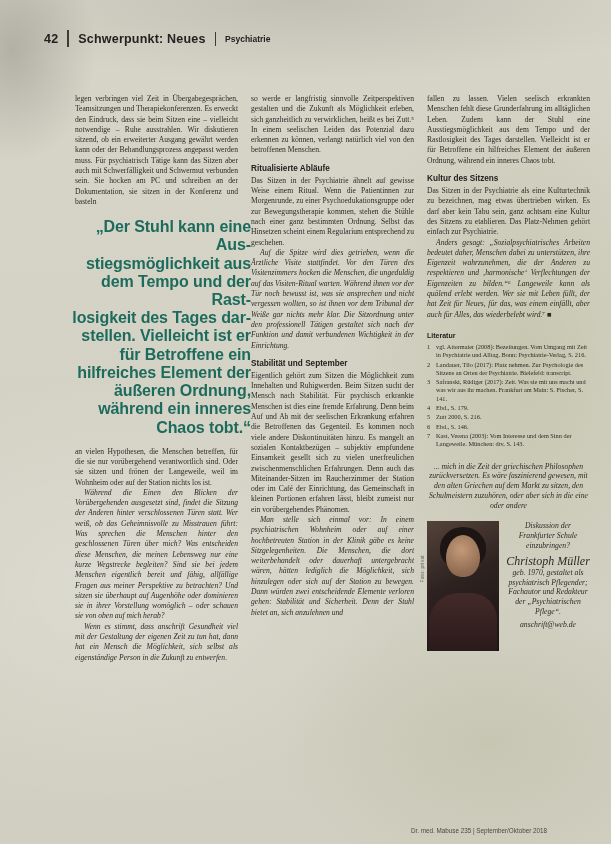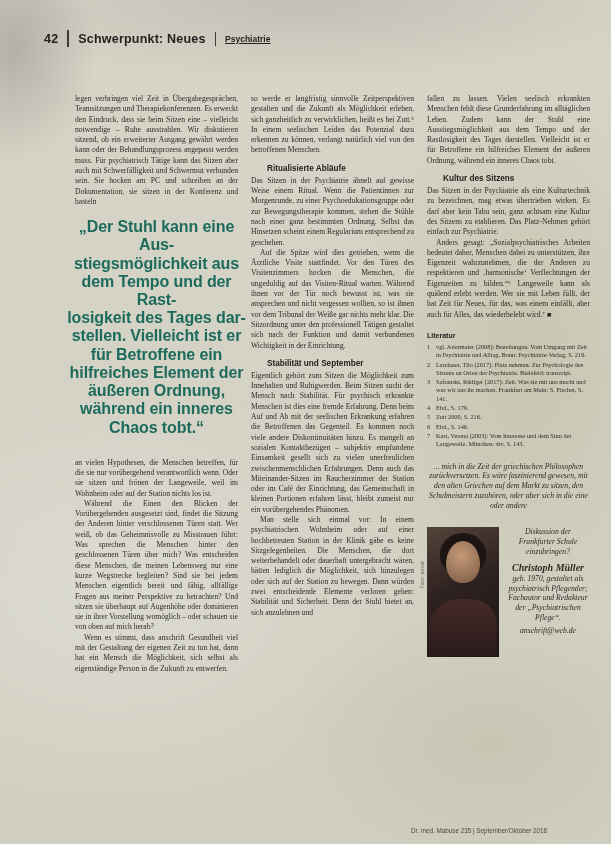--- a/index.html
+++ b/index.html
@@ -10,50 +10,50 @@
       radial-gradient(ellipse 260px 420px at 86% 42%, rgba(150,155,105,.22), transparent 70%),
       radial-gradient(ellipse 300px 200px at 80% 88%, rgba(150,150,110,.18), transparent 70%),
       radial-gradient(ellipse 420px 300px at 18% 70%, rgba(255,255,255,.22), transparent 72%),
       radial-gradient(ellipse 500px 110px at 50% 0%, rgba(95,95,88,.18), transparent 75%),
       radial-gradient(ellipse 120px 160px at 2% 6%, rgba(70,70,65,.25), transparent 70%),
       linear-gradient(#d7d5c8,#d1cfc1);}
   .pagehead{position:absolute;top:30px;left:44px;display:flex;align-items:center;gap:9px;z-index:2;}
   .pnum,.sect{font:bold 12.5px/14px "Liberation Sans",sans-serif;color:#232220;letter-spacing:.2px;}
   .vrule{width:2px;height:17px;background:#3c3b36;}
   .vrule2{width:1.5px;height:14px;}
-  .topic{font:bold 8.5px/10px "Liberation Sans",sans-serif;color:#232220;text-decoration:underline;}
+  .topic{font:bold 8.5px/10px "Liberation Sans",sans-serif;color:#232220;}
   .content{position:absolute;top:94px;left:75px;display:flex;gap:13px;z-index:2;}
   .col{width:163px;font-size:7.6px;line-height:10.3px;text-align:justify;}
   .col p{margin:0;}
-  .col p.follow{text-indent:9px;}
-  h3{font:bold 8.2px/10px "Liberation Sans",sans-serif;color:#22211e;margin:8px 16px 2px;text-align:left;}
-  .pullquote{margin:11px -13px 21px -13px;font:bold 16px/18.2px "Liberation Sans",sans-serif;
-             letter-spacing:-.1px;white-space:pre-line;text-align:center;}
+  .col p.follow{text-indent:9px;font-style:italic;}
+  h3{font:bold 8.2px/10px "Liberation Sans",sans-serif;color:#22211e;margin:8px 0 2px;text-align:left;}
+  .pullquote{margin:11px -13px 10px -13px;font:bold 16px/18.2px "Liberation Sans",sans-serif;
+             letter-spacing:-.1px;white-space:pre-line;text-align:right;}
   .literatur{margin-top:11px;}
   .literatur h4{font:bold 7px/9px "Liberation Sans",sans-serif;margin:0 0 3px;text-align:left;color:#22211e;}
   .ref{display:flex;gap:3px;font-size:6.3px;line-height:8.3px;text-align:left;margin-bottom:1px;}
   .refnum{min-width:6px;flex:none;}
   .zeitbox{margin-top:13px;}
   .zeitbox h5{font:italic bold 9.5px/11px "Liberation Sans",sans-serif;color:#1e1d1a;
               border-bottom:3px double #2b2a26;padding-bottom:3px;margin:0 0 5px;text-align:left;}
   .boxintro,.biocol{font-style:italic;font-size:7.7px;line-height:9.9px;text-align:center;}
-  .biorow{display:flex;gap:7px;margin-top:16px;}
+  .biorow{display:flex;gap:7px;margin-top:10px;}
   .photo{position:relative;width:72px;height:130px;flex:none;
          background:linear-gradient(155deg,#54433a 0%,#2e2220 45%,#191412 100%);}
   .ph-hair{position:absolute;top:6px;left:13px;width:46px;height:42px;border-radius:50% 50% 45% 45%;background:#1d1513;}
   .ph-face{position:absolute;top:14px;left:19px;width:34px;height:42px;
            border-radius:50% 50% 46% 46%/55% 55% 45% 45%;
            background:radial-gradient(circle at 45% 35%,#c49a78,#8c6950 75%);}
   .ph-torso{position:absolute;bottom:0;left:2px;width:68px;height:58px;border-radius:30px 26px 0 0;
             background:linear-gradient(#432a28,#2a1a1a);}
   .photocredit{position:absolute;left:-7px;top:34px;writing-mode:vertical-rl;transform:rotate(180deg);
                font:4.8px/5px "Liberation Sans",sans-serif;font-style:normal;color:#6b695d;letter-spacing:.3px;}
   .biocol{flex:1;}
   .biocol p{margin:0;}
-  .aname{font-weight:bold;font-size:10px;margin:6px 0 1px !important;}
+  .aname{font-weight:normal;font-size:12px;margin:6px 0 1px !important;}
   .amail{margin-top:3px !important;}
   .pagefoot{position:absolute;right:64px;bottom:9px;font:6.3px/8px "Liberation Sans",sans-serif;color:#4a4942;z-index:2;}
 </style>
 </head>
 <body>
 
 <div class="page">
   <div class="texture"></div>
 
   <header class="pagehead">
@@ -71,21 +71,21 @@
       <blockquote class="pullquote" id="pq" style="color: rgb(29, 107, 92);">„Der Stuhl kann eine Aus-
 stiegsmöglichkeit aus
 dem Tempo und der Rast-
 losigkeit des Tages dar-
 stellen. Vielleicht ist er
 für Betroffene ein
 hilfreiches Element der
 äußeren Ordnung,
 während ein inneres
 Chaos tobt.“</blockquote>
-      <p>an vielen Hypothesen, die Menschen betreffen, für die sie nur vorübergehend verantwortlich wenn. Oder sie sitzen und frönen der Langeweile, weil im Wohnheim oder auf der Station nichts los ist.</p>
+      <p>an vielen Hypothesen, die Menschen betreffen, für die sie nur vorübergehend verantwortlich sind. Oder sie sitzen und frönen der Langeweile, weil im Wohnheim oder auf der Station nichts los ist.</p>
       <p class="follow">Während die Einen den Blicken der Vorübergehenden ausgesetzt sind, findet die Sitzung der Anderen hinter verschlossenen Türen statt. Wer weiß, ob das Geheimnisvolle zu Misstrauen führt: Was sprechen die Menschen hinter den geschlossenen Türen über mich? Was entscheiden diese Menschen, die meinen Lebensweg nur eine kurze Wegstrecke begleiten? Sind sie bei jedem Menschen eigentlich bereit und fähig, allfällige Fragen aus meiner Perspektive zu betrachten? Und sitzen sie überhaupt auf Augenhöhe oder dominieren sie in ihrer Vorstellung womöglich – oder schauen sie von oben auf mich herab?</p>
       <p class="follow">Wenn es stimmt, dass anschrift Gesundheit viel mit der Gestaltung der eigenen Zeit zu tun hat, dann hat ein Mensch die Möglichkeit, sich selbst als eigenständige Person in die Zukunft zu entwerfen.</p>
     </section>
 
     <section class="col">
       <p>so werde er langfristig sinnvolle Zeitperspektiven gestalten und die Zukunft als Möglichkeit erleben, sich ganzheitlich zu verwirklichen, heißt es bei Zutt.⁵ In einem seelischen Leiden das Potenzial dazu erkennen zu können, verlangt natürlich viel von den betroffenen Menschen.</p>
       <h3>Ritualisierte Abläufe</h3>
       <p>Das Sitzen in der Psychiatrie ähnelt auf gewisse Weise einem Ritual. Wenn die Patientinnen zur Morgenrunde, zu einer Psychoedukationsgruppe oder zur Bewegungstherapie kommen, stehen die Stühle nach einer ganz bestimmten Ordnung. Selbst das Hinsetzen scheint einem Regularium entsprechend zu geschehen.</p>
       <p class="follow">Auf die Spitze wird dies getrieben, wenn die Ärztliche Visite stattfindet. Vor den Türen des Visitenzimmers hocken die Menschen, die ungeduldig auf das Visiten-Ritual warten. Während ihnen vor der Tür noch bewusst ist, was sie ansprechen und nicht vergessen wollten, so ist ihnen vor dem Tribunal der Weiße gar nichts mehr klar. Die Sitzordnung unter den professionell Tätigen gestaltet sich nach der Funktion und damit verbundenen Wichtigkeit in der Einrichtung.</p>
       <h3>Stabilität und September</h3>

